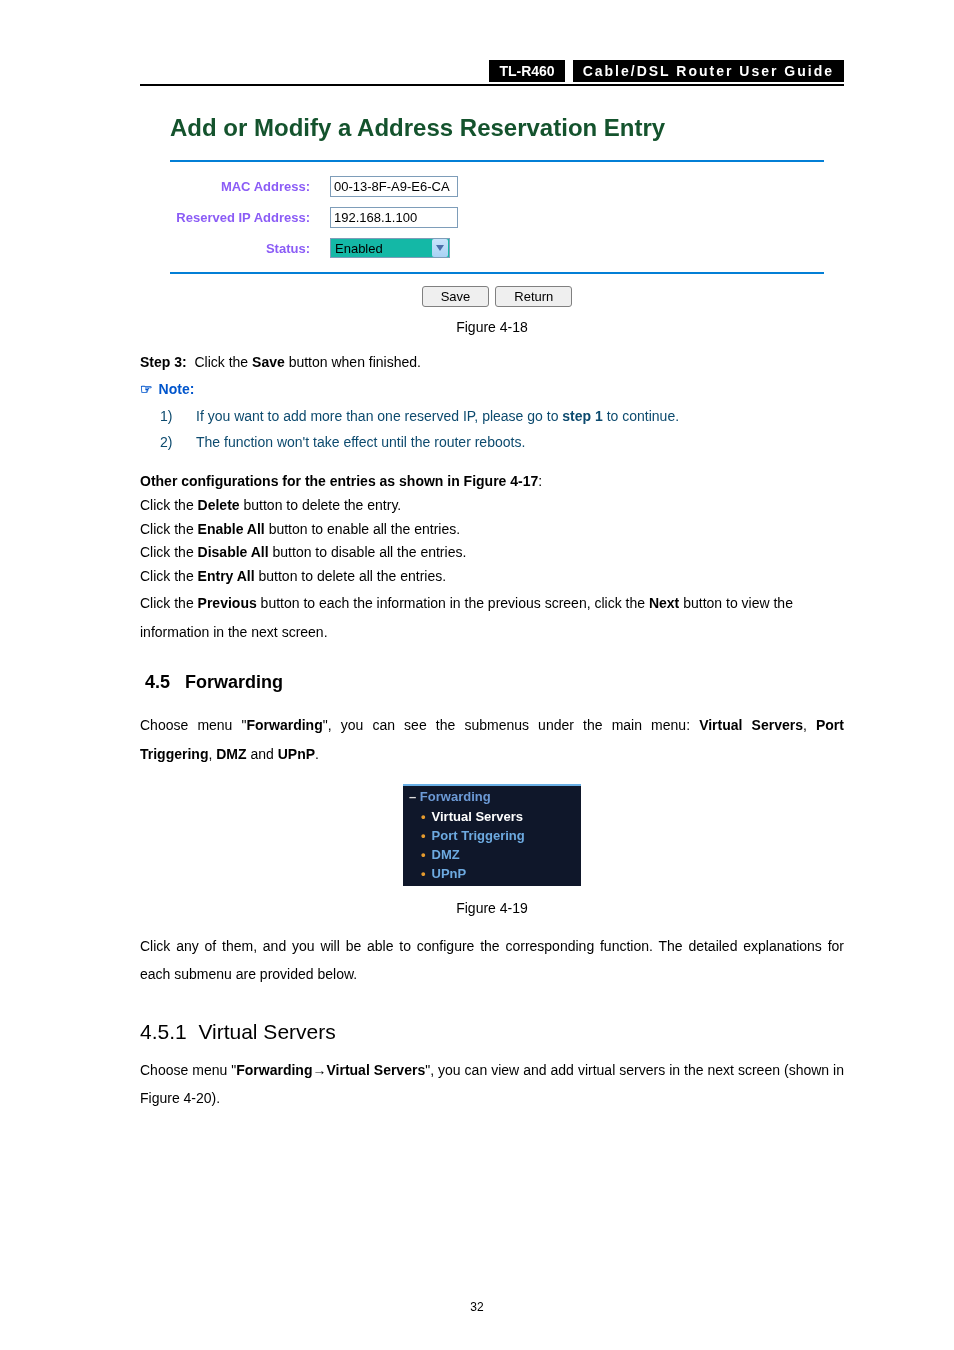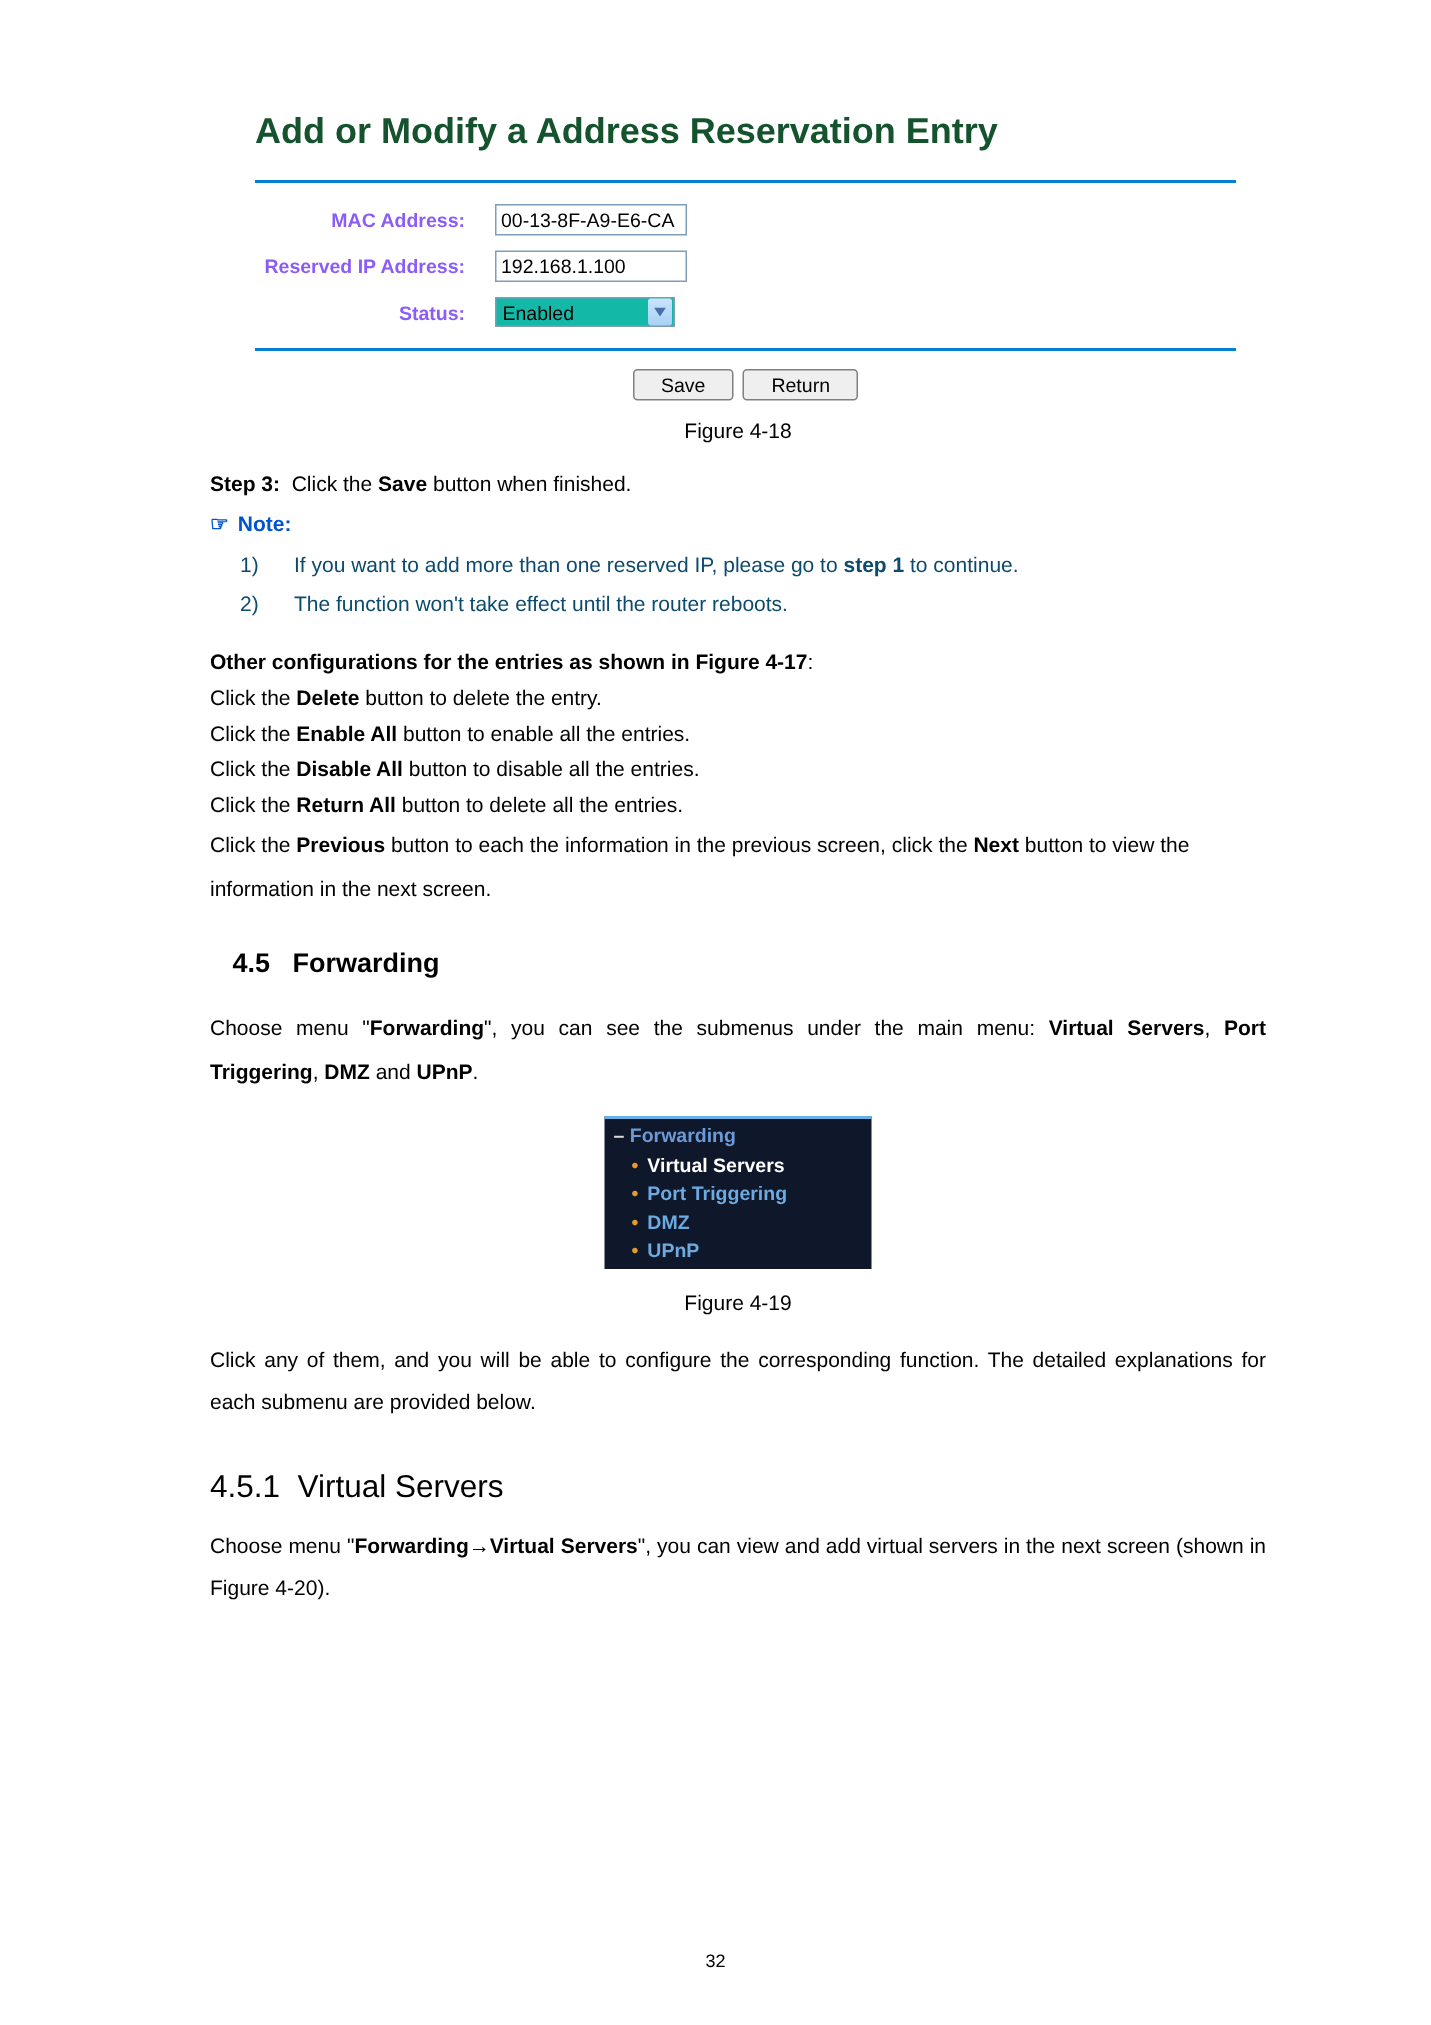--- a/index.html
+++ b/index.html
@@ -142,21 +142,21 @@
     padding-left: 50px;
     margin: 6px 0 14px 0;
     line-height: 1.9;
   }
   .note-list li {
     padding-left: 6px;
   }
   .section-head {
     font-size: 18px;
     font-weight: bold;
-    margin: 24px 0 18px 15px;
+    margin: 24px 0 18px 5px;
   }
   .subsection-head {
     font-size: 21px;
     font-weight: normal;
     margin: 32px 0 12px 0;
   }
   .menu-screenshot {
     width: 178px;
     margin: 14px auto;
     background: #0f172a;
@@ -215,20 +215,26 @@
     background: #037fd6;
     margin-top: 14px;
     margin-bottom: 12px;
   }
 </style>
 </head>
 <body>
 
 <div class="page">
 
+  <div class="header-bar">
+    <div class="header-inner">
+      <span class="model-box">TL-R460</span>
+      <span class="guide-box">Cable/DSL  Router  User  Guide</span>
+    </div>
+  </div>
 
   <div class="dialog-box">
     <div class="dialog-title">Add or Modify a Address Reservation Entry</div>
     <div class="blue-line"></div>
 
     <div class="form-row">
       <span class="form-label">MAC Address:</span>
       <input class="form-input" type="text" value="00-13-8F-A9-E6-CA" style="">
     </div>
     <div class="form-row">
@@ -265,21 +271,21 @@
   </div>
   <ol class="note-list custom-num">
     <li><span>If you want to add more than one reserved IP, please go to </span><b>step 1</b><span> to continue.</span></li>
     <li>The function won't take effect until the router reboots.</li>
   </ol>
 
   <div class="body-text"><b>Other configurations for the entries as shown in Figure 4-17</b>:</div>
   <div class="body-text"><span>Click the </span><b>Delete</b><span> button to delete the entry.</span></div>
   <div class="body-text"><span>Click the </span><b>Enable All</b><span> button to enable all the entries.</span></div>
   <div class="body-text"><span>Click the </span><b>Disable All</b><span> button to disable all the entries.</span></div>
-  <div class="body-text"><span>Click the </span><b>Return All</b><span> button to delete all the entries.</span></div>
+  <div class="body-text"><span>Click the </span><b>Entry All</b><span> button to delete all the entries.</span></div>
   <div class="body-text" style="line-height:2.1"><span>Click the </span><b>Previous</b><span> button to each the information in the previous screen, click the </span><b>Next</b><span> button to view the information in the next screen.</span></div>
 
   <div class="section-head">
     <span>4.5</span>&nbsp;&nbsp;&nbsp;<span>Forwarding</span>
   </div>
 
   <div class="body-text" style="line-height:2.1;text-align:justify">
     <span>Choose menu "</span><b>Forwarding</b><span>", you can see the submenus under the main menu: </span><b>Virtual Servers</b><span>, </span><b>Port Triggering</b><span>, </span><b>DMZ</b><span> and </span><b>UPnP</b><span>.</span>
   </div>
 

